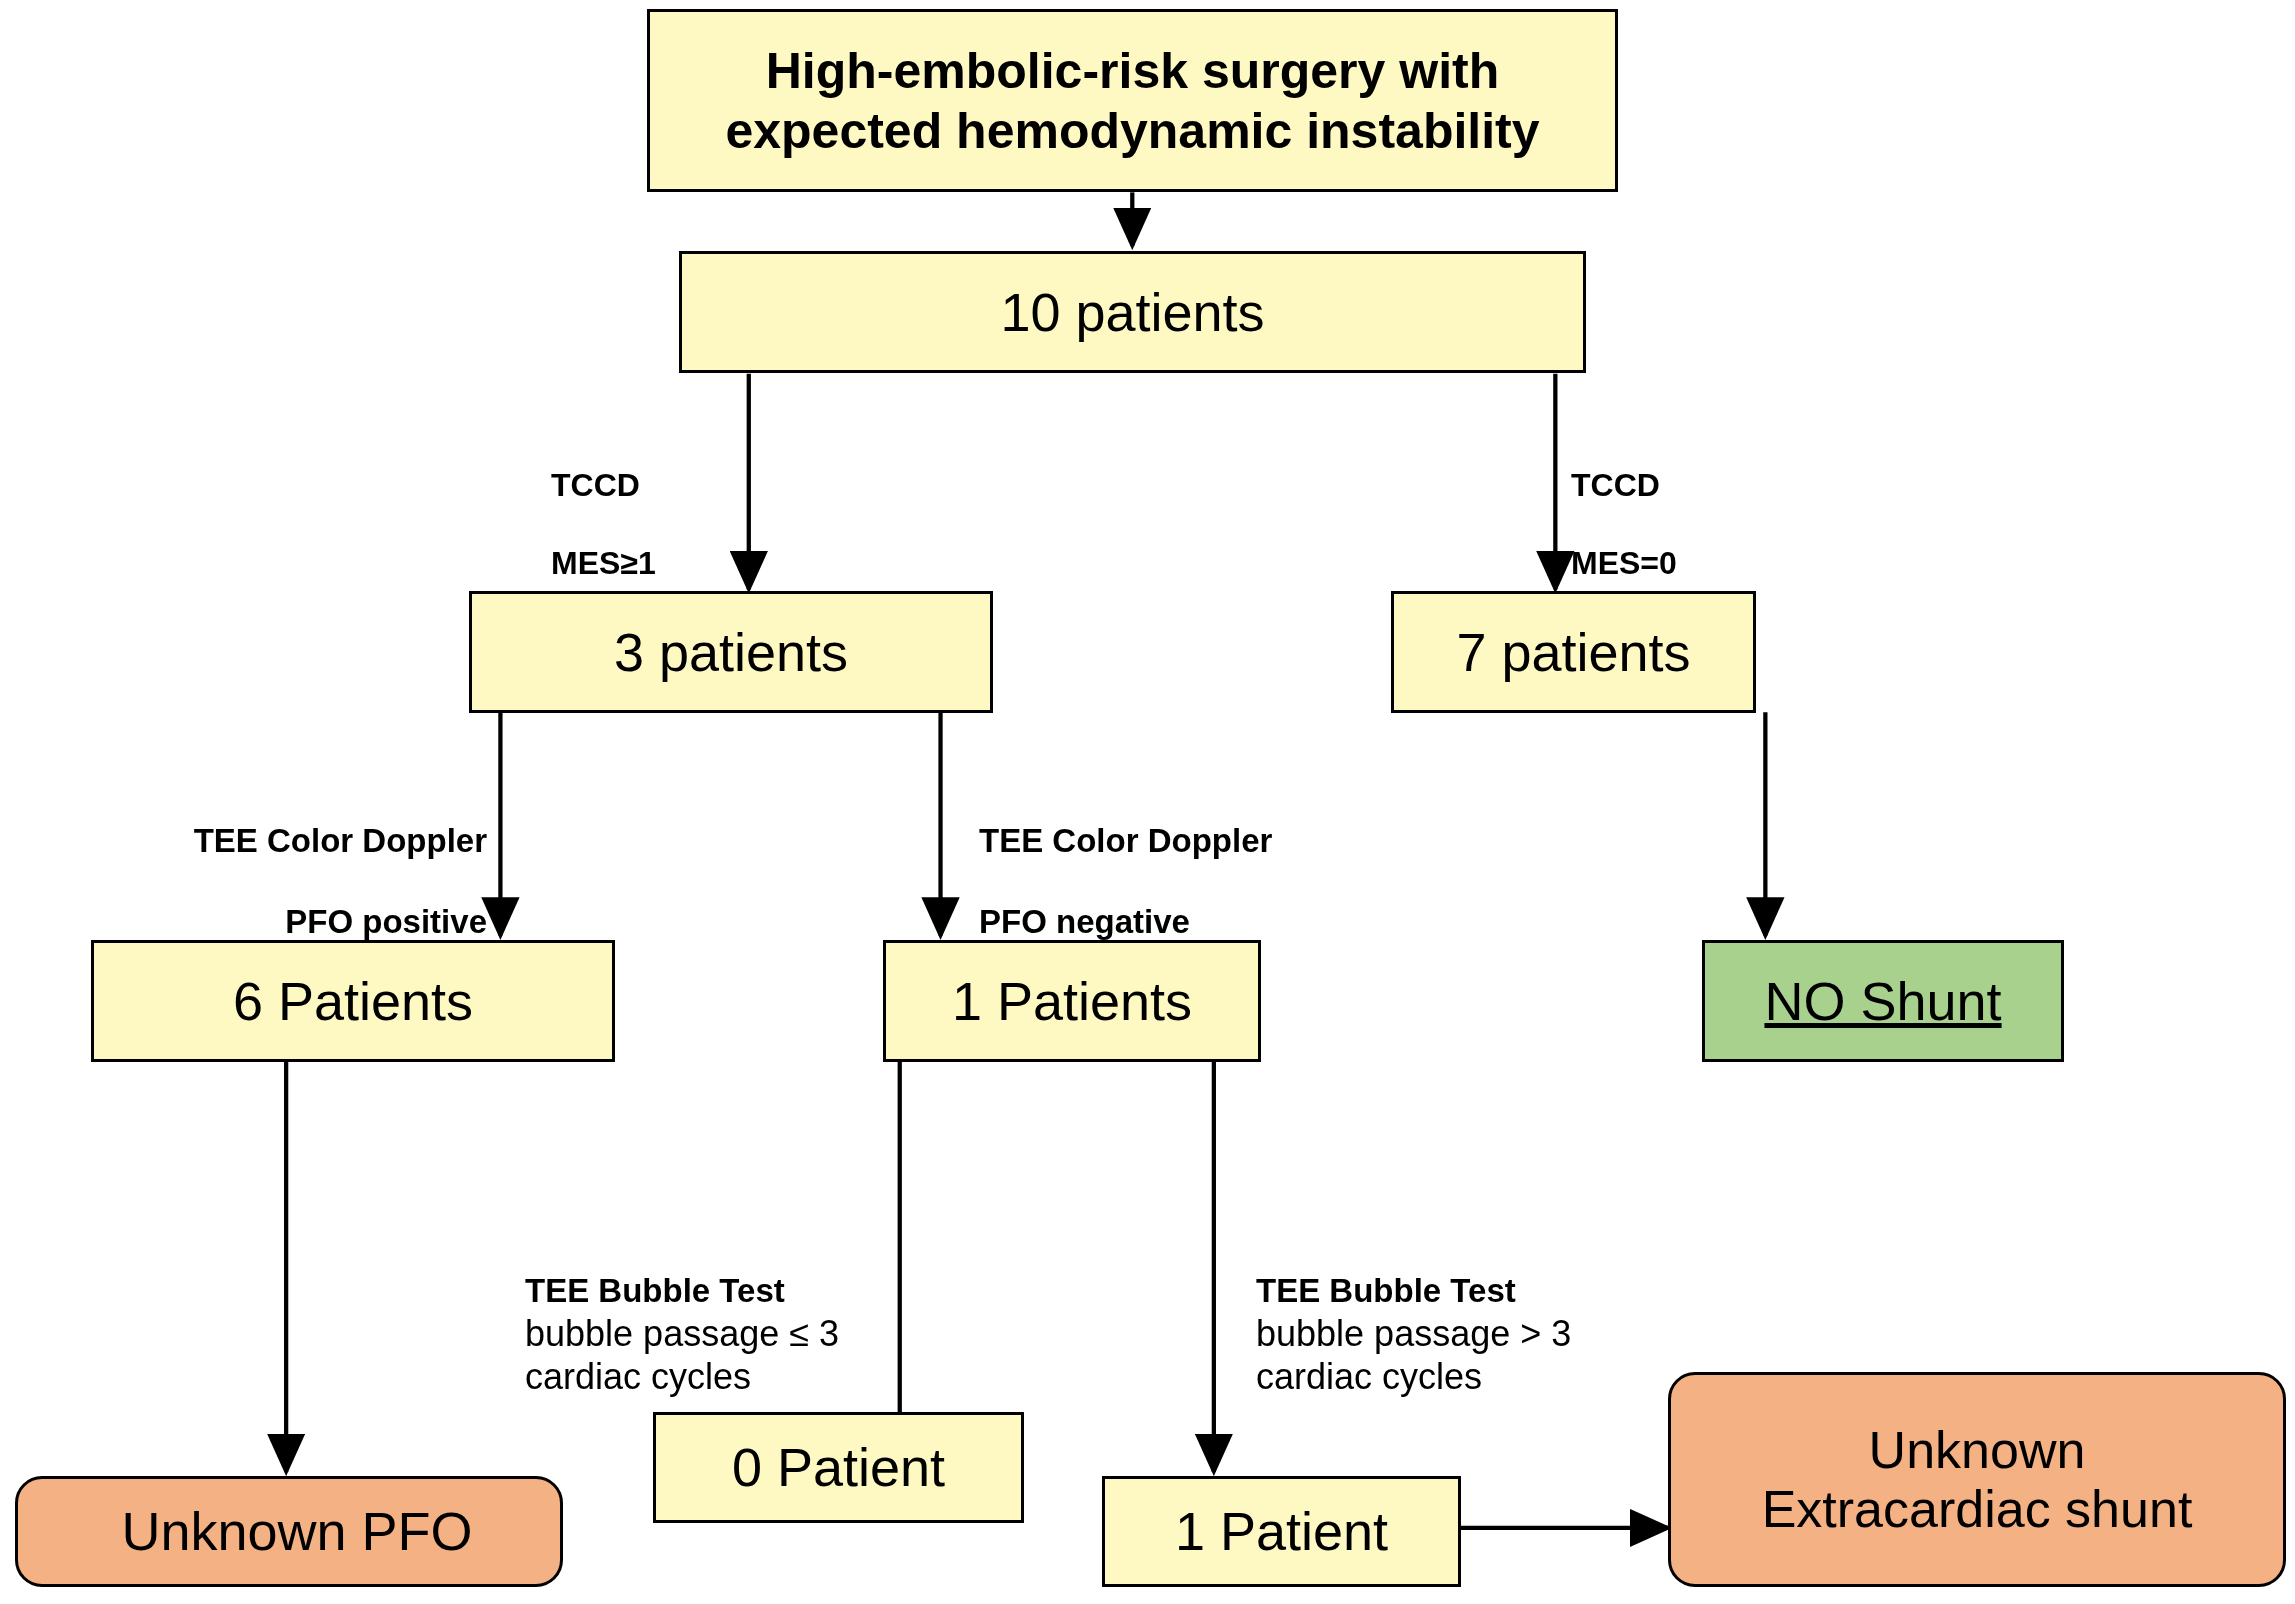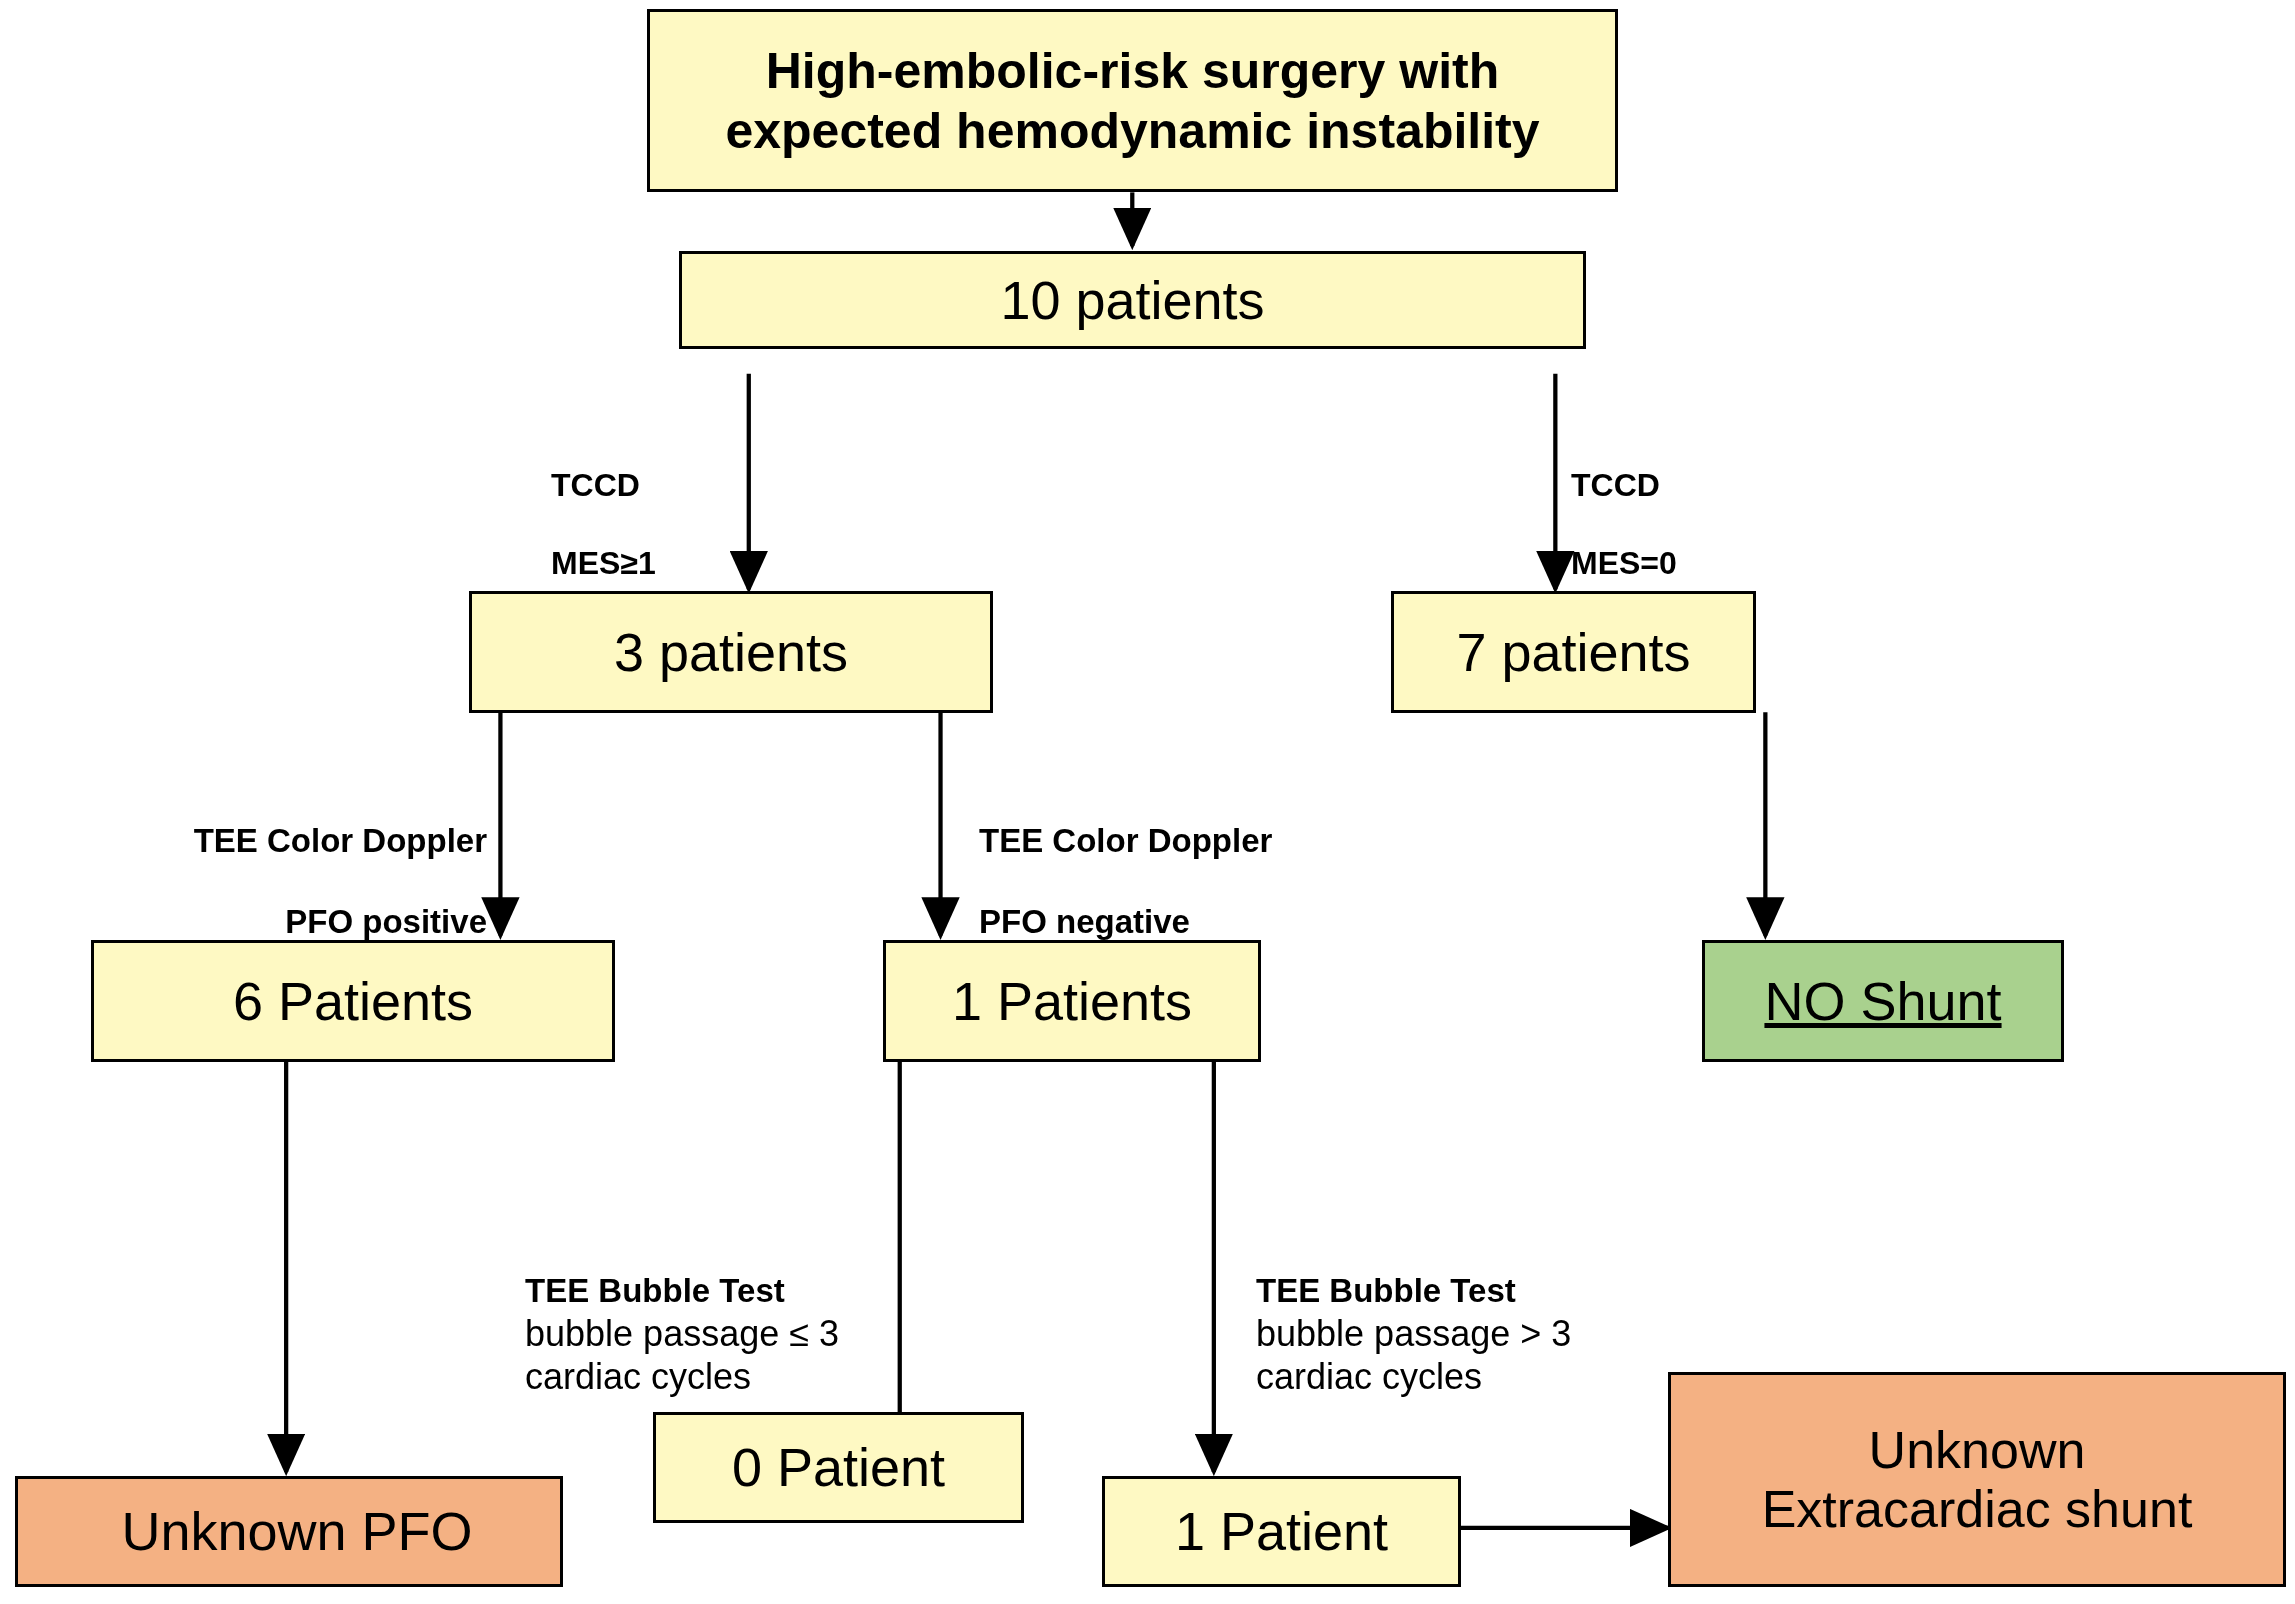--- a/index.html
+++ b/index.html
@@ -41,21 +41,21 @@
   .node.plain {
     font-weight: 400;
     font-size: 54px;
   }
   .node.bold {
     font-weight: 700;
     font-size: 50px;
     line-height: 1.2;
   }
   .node.green { background: #a9d18e; }
-  .node.orange { background: #f4b183; }
+  .node.orange { background: #f4b183; border-radius: 27px; }
   .node .node-text {
     padding: 0 11px;
     white-space: pre-line;
     width: 100%;
   }
   
   .edge-label {
     position: absolute;
     color: #000000;
     line-height: 1.22;
@@ -109,21 +109,21 @@
     <path d="M 1994 1742 L 1994 2418" fill="none" stroke="#000000" stroke-width="7" marker-end="url(#arrowhead)"></path>
 
     <path d="M 2398 2510 L 2740 2510" fill="none" stroke="#000000" stroke-width="7" marker-end="url(#arrowhead)"></path>
   </svg>
 
   <div class="node bold" style="left:647px; top:9px; width:971px; height:183px;">
     <span class="node-text">High-embolic-risk surgery with
 expected hemodynamic instability</span>
   </div>
 
-  <div class="node plain" style="left:679px; top:251px; width:907px; height:98px;">
+  <div class="node plain" style="left:679px; top:251px; width:907px; height:122px;">
     <span class="node-text">10 patients</span>
   </div>
 
   <div class="node plain" style="left:469px; top:591px; width:524px; height:122px;">
     <span class="node-text">3 patients</span>
   </div>
 
   <div class="node plain" style="left:1391px; top:591px; width:365px; height:122px;">
     <span class="node-text">7 patients</span>
   </div>

